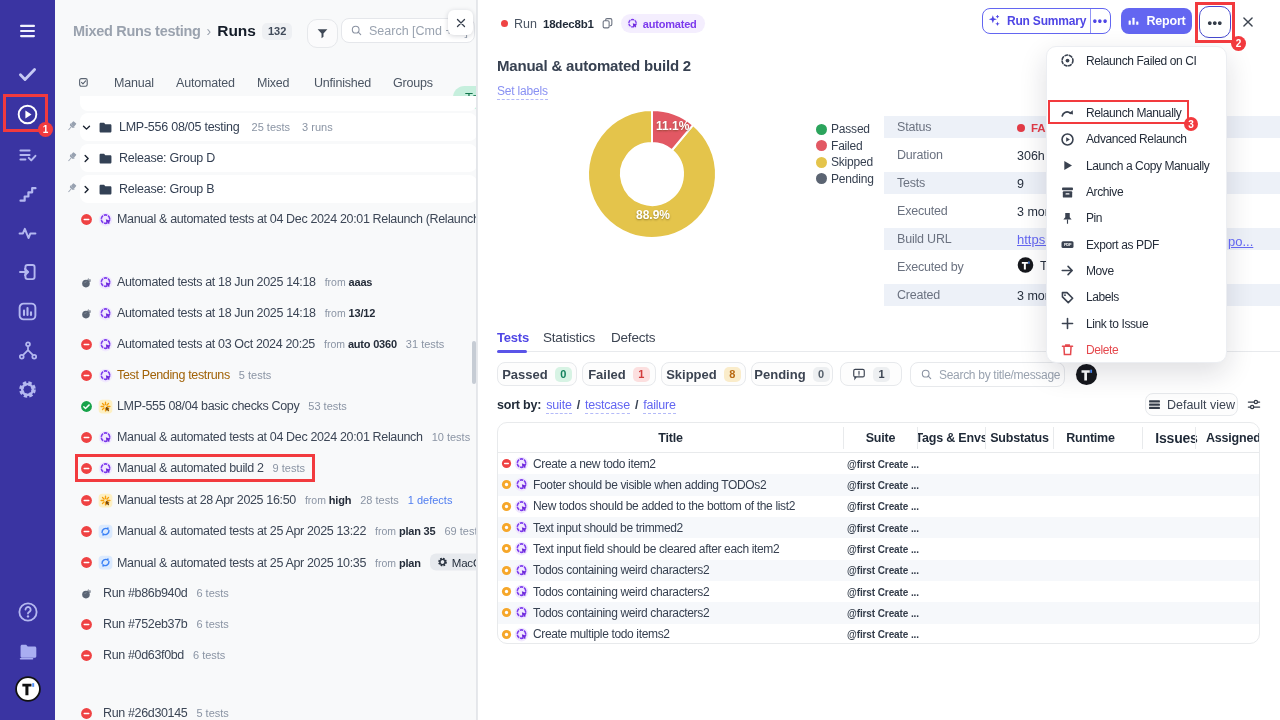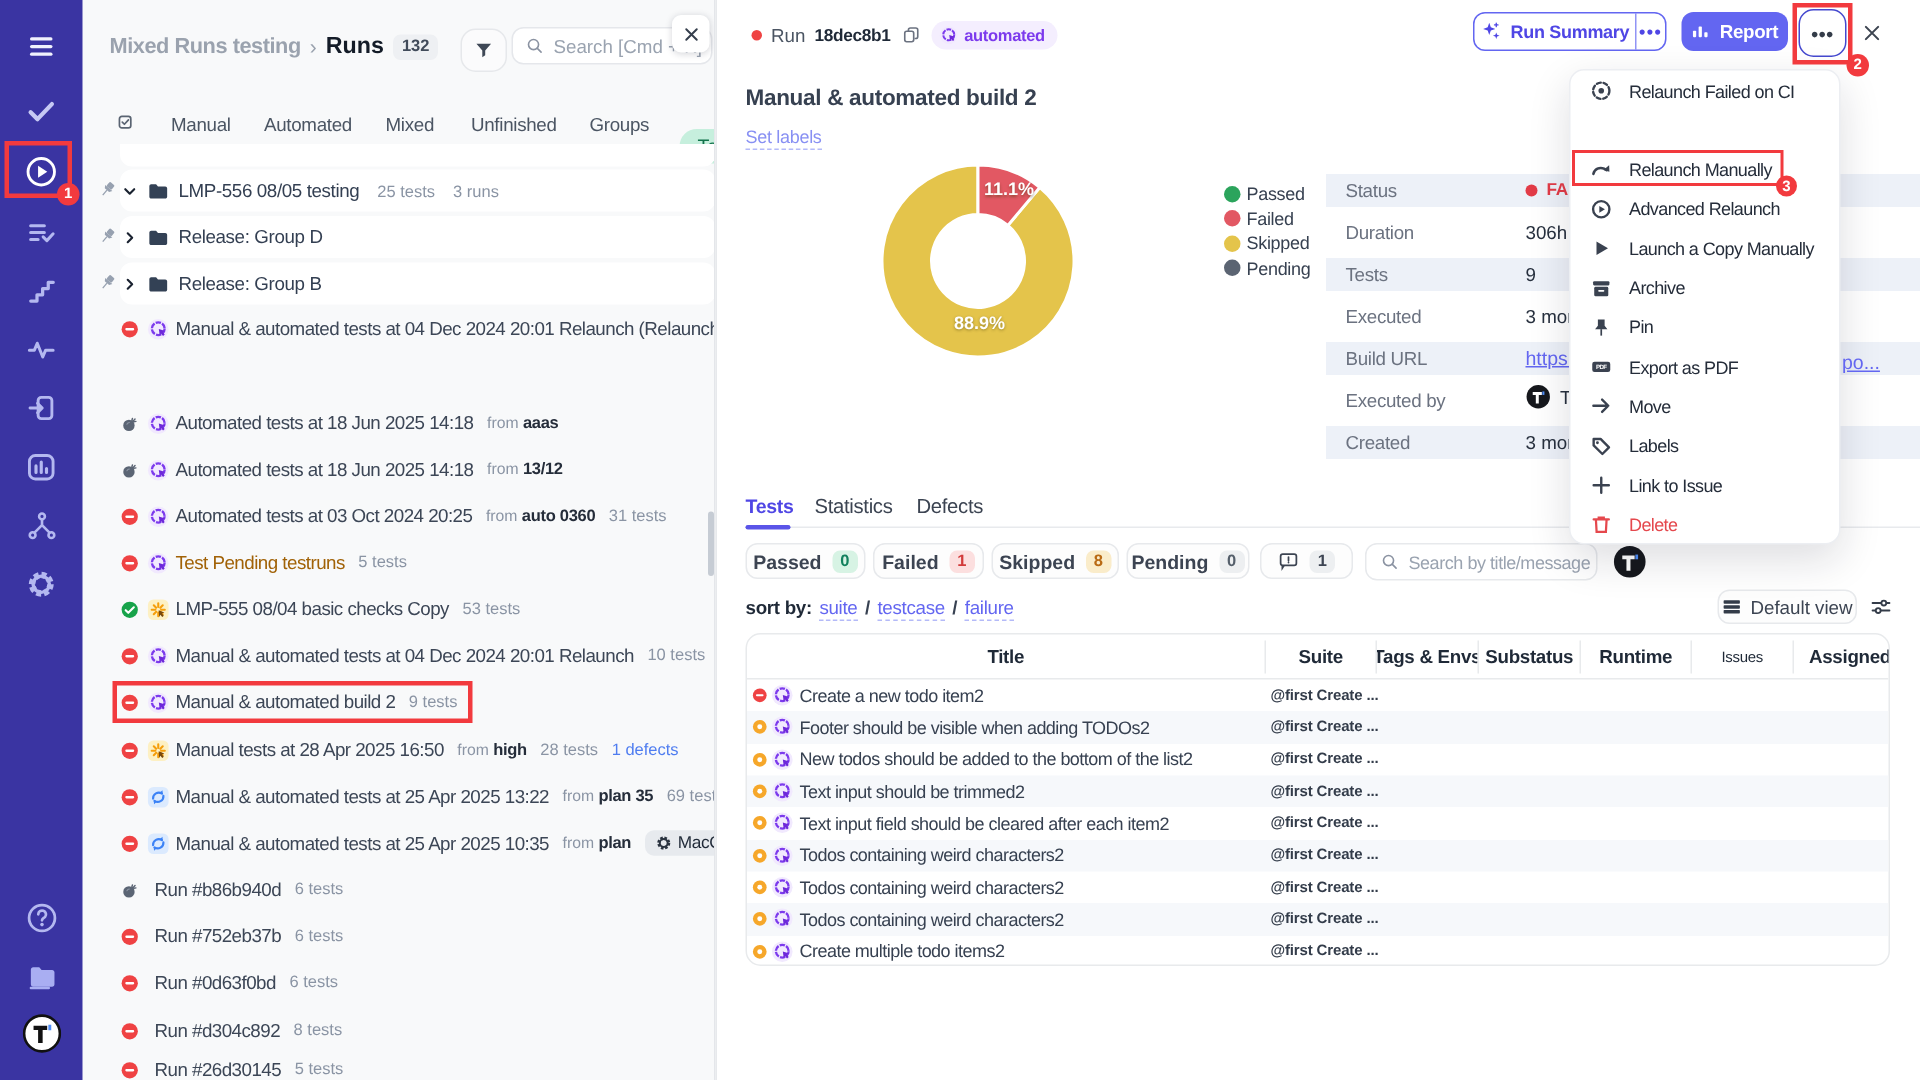--- a/index.html
+++ b/index.html
@@ -277,21 +277,21 @@
         <circle cx="9" cy="16" r="2.6" fill="#fff" stroke="#343c49" stroke-width="2"></circle>
       </svg>
 
 <div class="abs" style="left:20px;top:422px;width:763px;height:222px;border:1px solid #e8eaec;border-radius:10px;overflow:hidden;background:#fff">
         <div style="position:relative;height:30px;border-bottom:1px solid #e8eaec">
           <div style="position:absolute;left:0px;top:4px;width:345px;height:22px;display:flex;align-items:center;justify-content:center;font-size:12.5px;letter-spacing:-.2px;font-weight:700;color:#1f2937;overflow:hidden;white-space:nowrap">Title</div>
           <div style="position:absolute;left:345px;top:4px;width:74px;height:22px;border-left:1px solid #e8eaec;display:flex;align-items:center;justify-content:center;font-size:12.5px;letter-spacing:-.2px;font-weight:700;color:#1f2937;overflow:hidden;white-space:nowrap">Suite</div>
           <div style="position:absolute;left:419px;top:4px;width:68px;height:22px;border-left:1px solid #e8eaec;display:flex;align-items:center;justify-content:center;font-size:12.5px;letter-spacing:-.2px;font-weight:700;color:#1f2937;overflow:hidden;white-space:nowrap">Tags &amp; Envs</div>
           <div style="position:absolute;left:487px;top:4px;width:68px;height:22px;border-left:1px solid #e8eaec;display:flex;align-items:center;justify-content:center;font-size:12.5px;letter-spacing:-.2px;font-weight:700;color:#1f2937;overflow:hidden;white-space:nowrap">Substatus</div>
           <div style="position:absolute;left:555px;top:4px;width:74px;height:22px;border-left:1px solid #e8eaec;display:flex;align-items:center;justify-content:center;font-size:12.5px;letter-spacing:-.2px;font-weight:700;color:#1f2937;overflow:hidden;white-space:nowrap">Runtime</div>
-          <div style="position:absolute;left:629px;top:4px;width:68px;height:22px;border-left:1px solid #e8eaec;display:flex;align-items:center;justify-content:center;font-size:10px;letter-spacing:-.2px;font-weight:400;color:#1f2937;overflow:hidden;white-space:nowrap">Issues</div>
+          <div style="position:absolute;left:644px;top:4px;width:68px;height:22px;border-left:1px solid #e8eaec;display:flex;align-items:center;justify-content:center;font-size:14px;letter-spacing:-.2px;font-weight:700;color:#1f2937;overflow:hidden;white-space:nowrap">Issues</div>
           <div style="position:absolute;left:697px;top:4px;width:103px;height:22px;border-left:1px solid #e8eaec;display:flex;align-items:center;justify-content:flex-start;padding-left:10px;font-size:12.5px;letter-spacing:-.2px;font-weight:700;color:#1f2937;overflow:hidden;white-space:nowrap">Assigned To</div>
         </div>
         <div style="position:relative;height:21.35px;">
           <svg width="11" height="11" viewBox="0 0 24 24" style="position:absolute;left:2.5px;top:5px">
             <use href="#redminus"></use>
           </svg>
           <svg width="15" height="15" viewBox="0 0 24 24" style="position:absolute;left:16px;top:3px">
             <use href="#qicon"></use>
           </svg>
           <div style="position:absolute;left:35px;top:50%;transform:translateY(-50%);font-size:12px;letter-spacing:-.35px;color:#374151;white-space:nowrap">Create a new todo item2</div>
@@ -625,29 +625,20 @@
           <span style="font-size:11px;color:#8a94a4">6 tests</span>
         </div>
       </div>
 <div class="abs" style="left:0;top:640px;width:422px;height:30px;overflow:hidden">
         <svg class="abs" width="13" height="13" viewBox="0 0 24 24" style="left:25px;top:9px">
           <use href="#redminus"></use>
         </svg>
         <div class="abs" style="left:48px;top:50%;transform:translateY(-50%);display:flex;align-items:center;gap:9px;white-space:nowrap">
           <span style="font-size:12.5px;letter-spacing:-.35px;color:#3c4656">Run #0d63f0bd</span>
           <span style="font-size:11px;color:#8a94a4">6 tests</span>
-        </div>
-      </div>
-<div class="abs" style="left:0;top:672px;width:422px;height:30px;overflow:hidden">
-        <svg class="abs" width="13" height="13" viewBox="0 0 24 24" style="left:25px;top:9px">
-          <use href="#redminus"></use>
-        </svg>
-        <div class="abs" style="left:48px;top:50%;transform:translateY(-50%);display:flex;align-items:center;gap:9px;white-space:nowrap">
-          <span style="font-size:12.5px;letter-spacing:-.35px;color:#3c4656">Run #d304c892</span>
-          <span style="font-size:11px;color:#8a94a4">8 tests</span>
         </div>
       </div>
 <div class="abs" style="left:0;top:698px;width:422px;height:30px;overflow:hidden">
         <svg class="abs" width="13" height="13" viewBox="0 0 24 24" style="left:25px;top:9px">
           <use href="#redminus"></use>
         </svg>
         <div class="abs" style="left:48px;top:50%;transform:translateY(-50%);display:flex;align-items:center;gap:9px;white-space:nowrap">
           <span style="font-size:12.5px;letter-spacing:-.35px;color:#3c4656">Run #26d30145</span>
           <span style="font-size:11px;color:#8a94a4">5 tests</span>
         </div>

